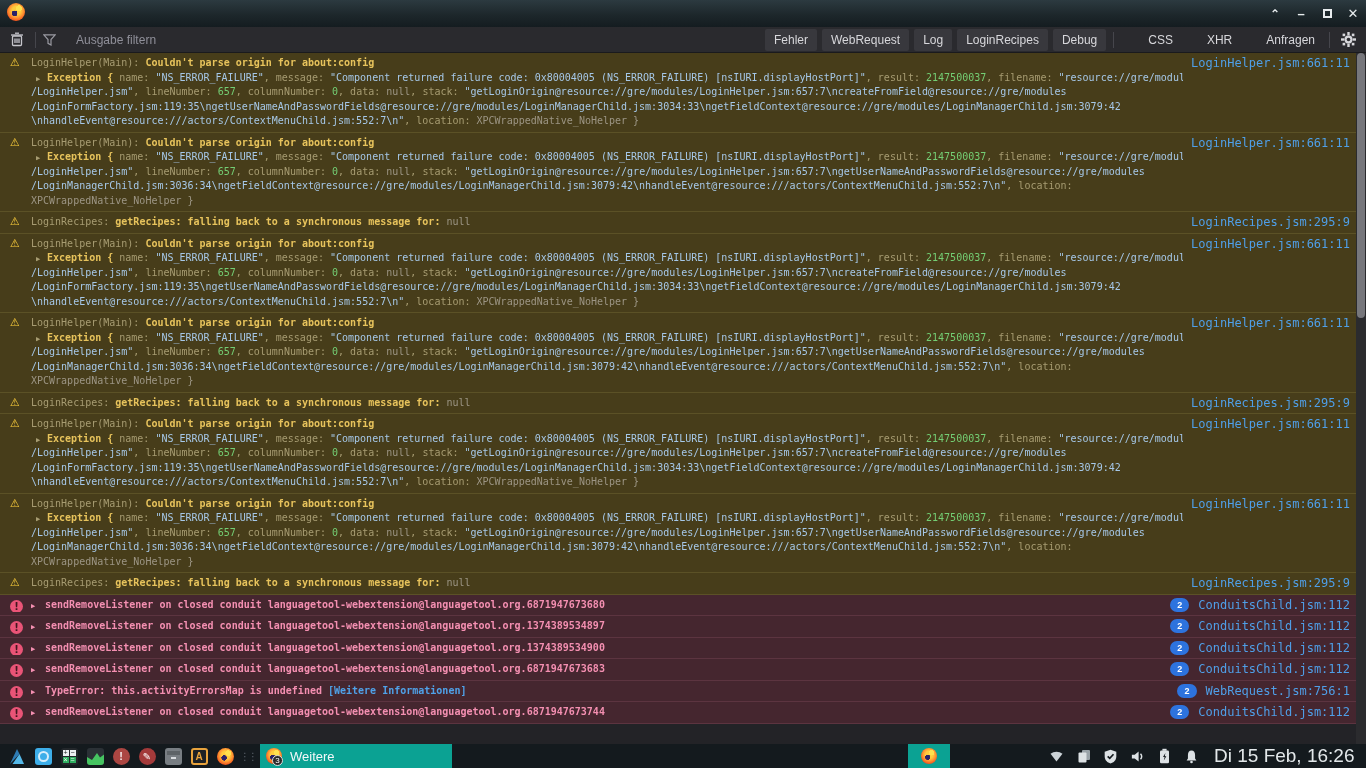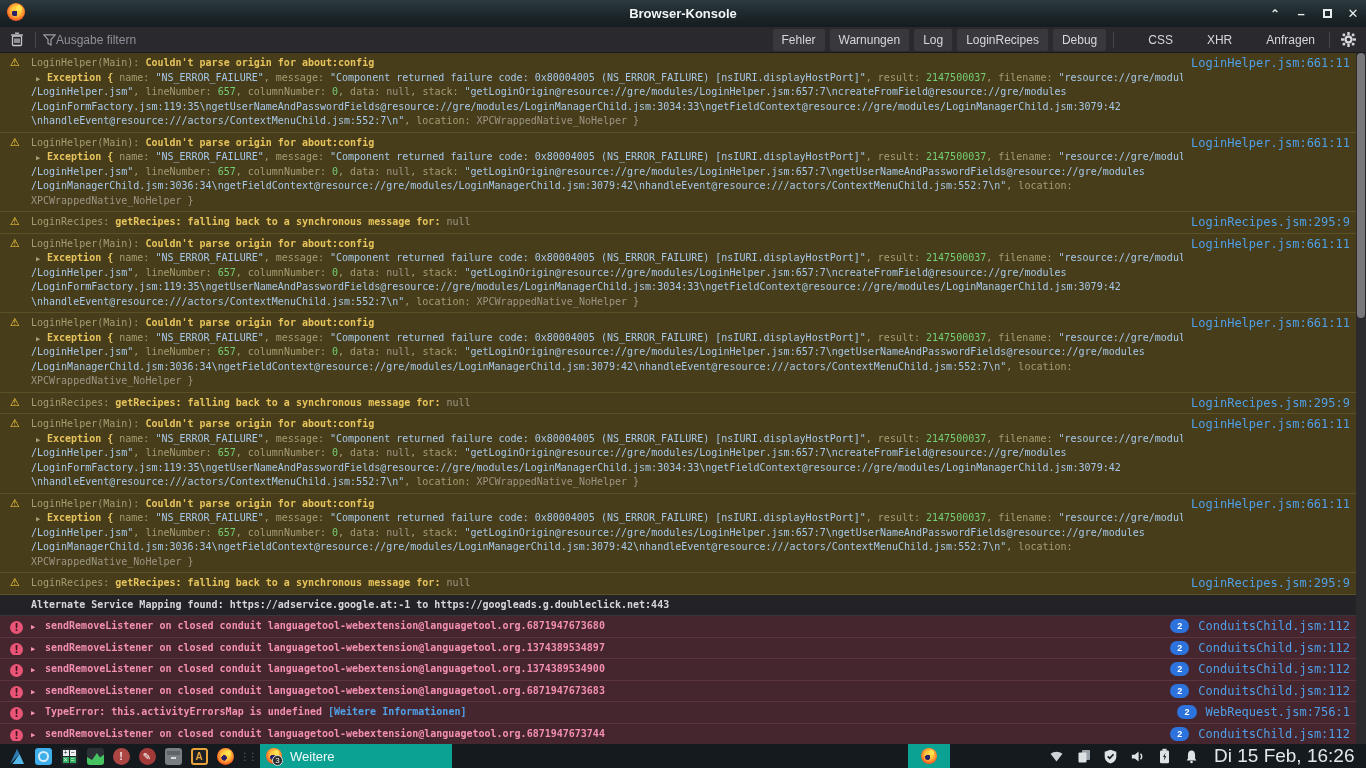--- a/index.html
+++ b/index.html
@@ -23,21 +23,21 @@
     background:
       radial-gradient(circle at 66% 30%, #ffe14d 0 17%, rgba(0,0,0,0) 18%),
       radial-gradient(circle at 42% 58%, #2b2267 0 19%, rgba(0,0,0,0) 20%),
       radial-gradient(circle at 52% 42%, #ffcb3d 0 30%, #ff9c34 48%, #f4581f 72%, #d9355a 88%, #b5317f 100%); }
 
   
   .toolbar { height:26px; flex:none; background:#2a2a2e; border-bottom:1px solid #1a1a1d;
              display:flex; align-items:center; padding:0 6px; }
   .icon-btn { background:none; border:none; padding:2px 4px; display:flex; align-items:center; }
   .vsep { width:1px; height:16px; background:#46464c; margin:0 7px; flex:none; }
-  .filterbox { display:flex; align-items:center; gap:0; flex:none; }
+  .filterbox { display:flex; align-items:center; gap:20px; flex:none; }
   .ph { color:#8f8f99; font-size:12px; }
   .spacer { flex:1; }
   .fbtn { background:#38383d; border:none; border-radius:2px; color:#d7d7db; font-size:12px;
           font-family:inherit; padding:4px 9px; margin-left:5px; }
   .tbtn { background:none; border:none; color:#d7d7db; font-size:12px; font-family:inherit;
           padding:4px 7px; margin-left:20px; }
 
   
   .console { height:691px; flex:none; position:relative; overflow:hidden; background:#232327;
              font-family:"DejaVu Sans Mono",monospace; font-size:10px; }
@@ -100,21 +100,20 @@
   .mono-a { border:2px solid #e8a33d; color:#e8a33d; font-weight:bold; font-size:10px;
             display:flex; align-items:center; justify-content:center; background:#1e2124; }
 </style>
 </head>
 <body>
 
 <div class="screen">
 
   <div class="titlebar">
     <span class="ffx tb-logo"></span>
-    <div class="tb-title">Browser-Konsole</div>
     <div class="tb-controls">
       <span class="wc shade">⌃</span>
       <span class="wc">–</span>
       <span class="wc">
           <span class="sq"></span>
         </span>
       <span class="wc">✕</span>
     </div>
   </div>
 
@@ -133,21 +132,21 @@
     </button>
     <div class="vsep"></div>
     <div class="filterbox">
       <svg width="13" height="12" viewBox="0 0 13 12">
         <path d="M0.8 0.8 H12.2 L8 5.6 V11 L5 9.3 V5.6 Z" fill="none" stroke="#9a9aa2" stroke-width="1.2"></path>
         </svg>
       <span class="ph">Ausgabe filtern</span>
     </div>
     <div class="spacer"></div>
     <button class="fbtn">Fehler</button>
-    <button class="fbtn">Warnungen</button>
+    <button class="fbtn">WebRequest</button>
     <button class="fbtn">Log</button>
     <button class="fbtn">LoginRecipes</button>
     <button class="fbtn">Debug</button>
     <div class="vsep"></div>
     <button class="tbtn">CSS</button>
     <button class="tbtn">XHR</button>
     <button class="tbtn">Anfragen</button>
     <div class="vsep"></div>
     <button class="icon-btn">
       <svg width="15" height="15" viewBox="0 0 15 15">
@@ -257,25 +256,20 @@
         </div>
       </div>
       <div class="msg warn">
         <div class="msg-body">
           <div class="line l-ind"><span class="w-icon">⚠</span><span class="sg-p">LoginRecipes: </span><span class="sg-y">getRecipes: falling back to a synchronous message for: </span><span class="sg-g">null</span></div>
         </div>
         <div class="msg-right">
           <a class="src">LoginRecipes.jsm:295:9</a>
         </div>
       </div>
-      <div class="msg log">
-        <div class="msg-body">
-          <div class="line l-ind"><span class="sg-w">Alternate Service Mapping found: https://adservice.google.at:-1 to https://googleads.g.doubleclick.net:443</span></div>
-        </div>
-      </div>
       <div class="msg error">
         <div class="msg-body">
           <div class="line l-err"><span class="e-icon">!</span><span class="arrow-e">▶</span><span class="sg-e">sendRemoveListener on closed conduit languagetool-webextension@languagetool.org.6871947673680</span></div>
         </div>
         <div class="msg-right">
           <span class="badge">2</span>
           <a class="src">ConduitsChild.jsm:112</a>
         </div>
       </div>
       <div class="msg error">

